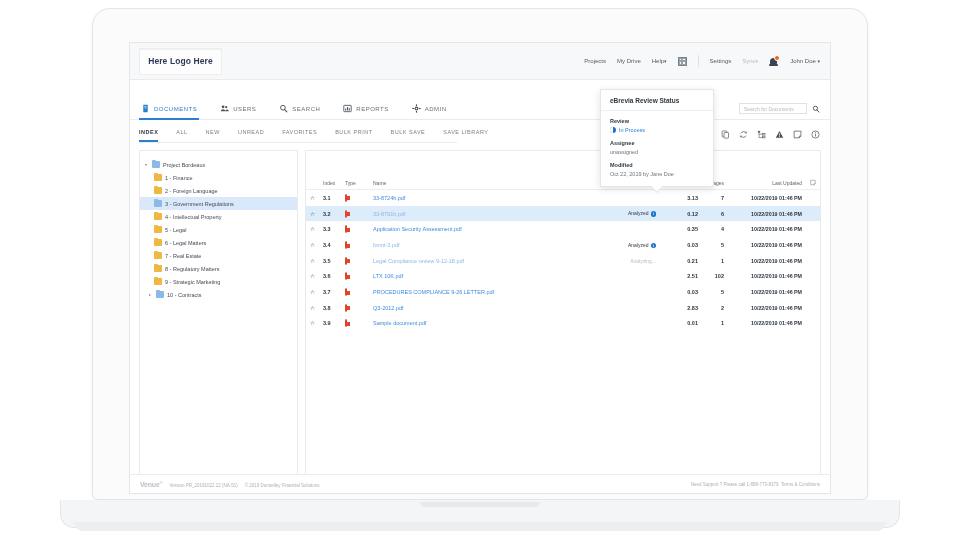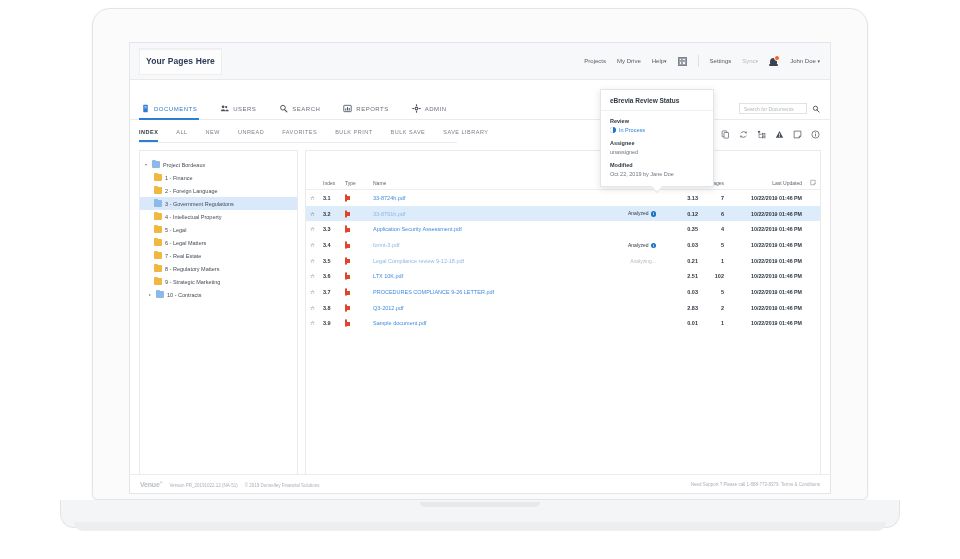--- a/index.html
+++ b/index.html
@@ -322,21 +322,21 @@
     <div class="laptop-notch"></div>
   </div>
   <div class="laptop-base"></div>
   <div class="laptop-base-lip"></div>
   <div class="laptop-foot"></div>
 
   <div class="screen">
 
     <div class="brandbar">
       <div class="logo-box">
-        <span class="logo-text">Your Pages Here</span>
+        <span class="logo-text">Here Logo Here</span>
       </div>
       <div class="topnav">
         <span class="item">Projects</span>
         <span class="item">My Drive</span>
         <span class="item"><span>Help</span><span class="caret">▾</span></span>
         <span class="grid-icon">
             <i></i>
             <i></i>
             <i></i>
             <i></i>

